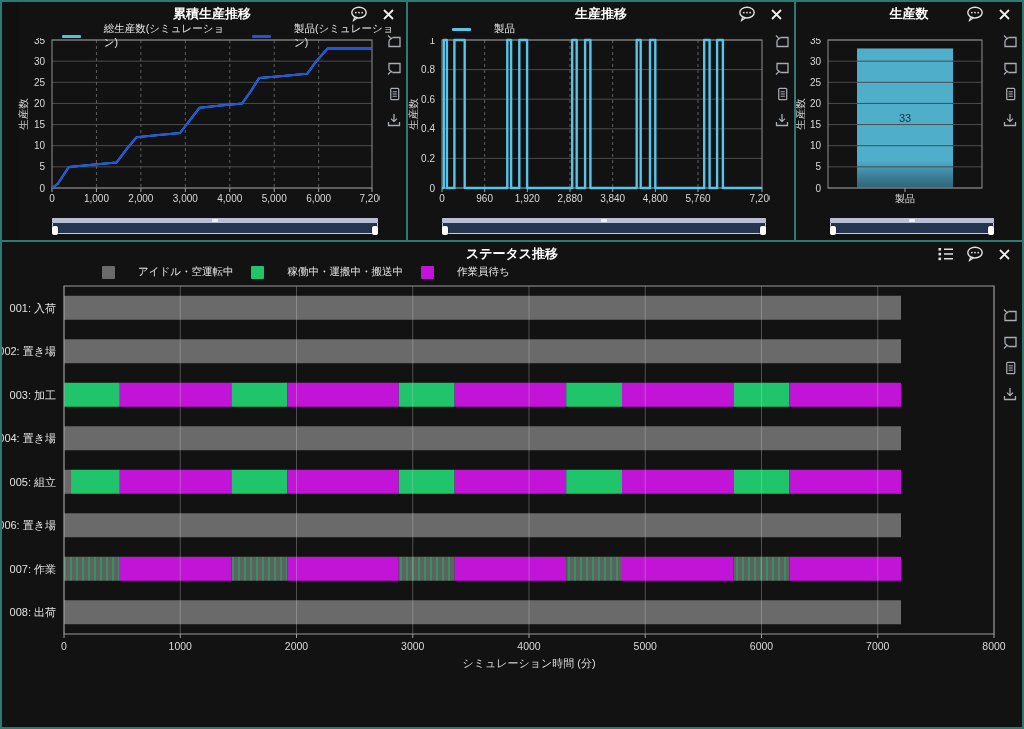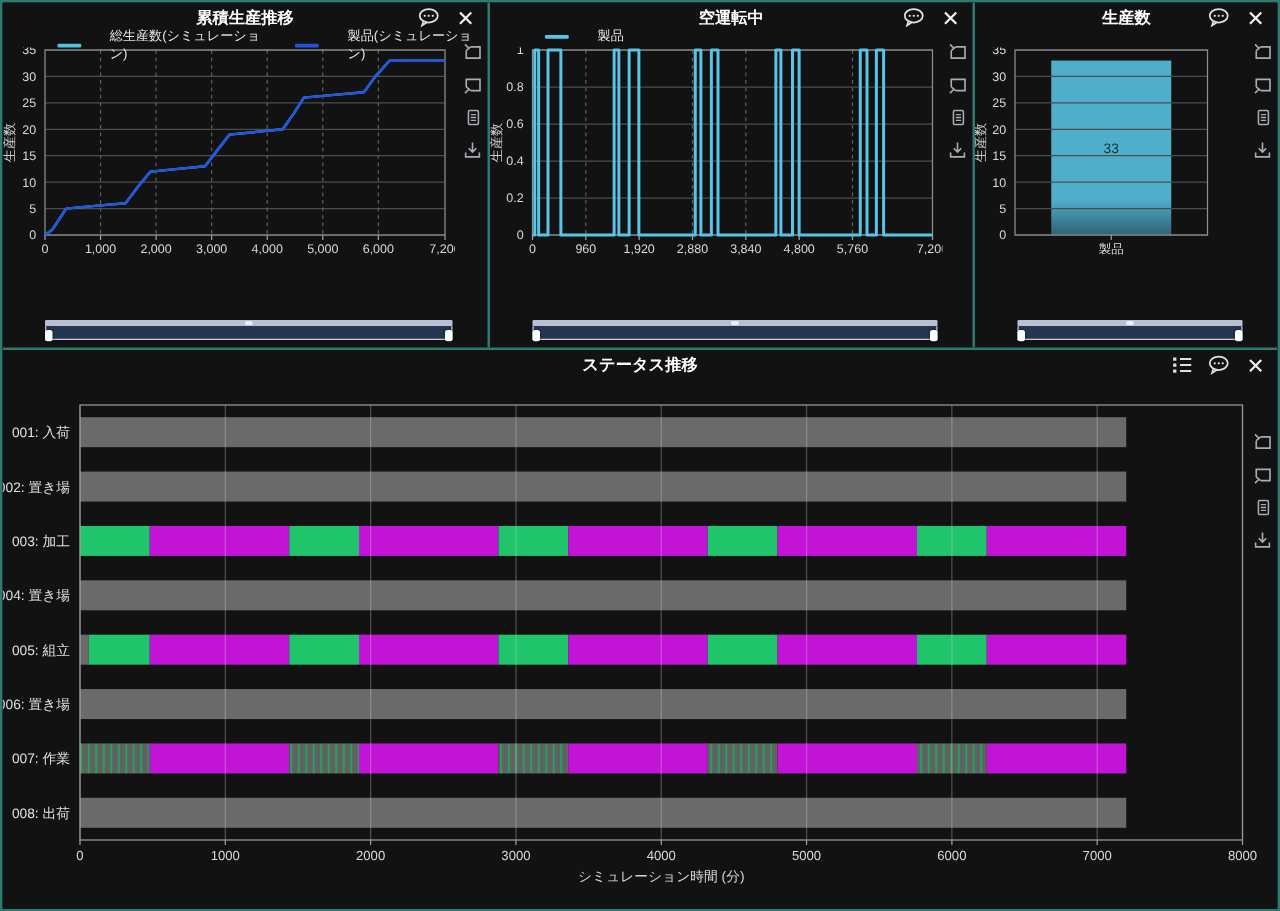--- a/index.html
+++ b/index.html
@@ -1,19 +1,19 @@
 <!DOCTYPE html>
 <html><head>
 <meta charset="utf-8">
 <style>
   html,body{margin:0;padding:0;background:#000;}
   .app{position:relative;width:1024px;height:729px;box-sizing:border-box;
        background:#101010;border:2px solid #2e7a6e;
        font-family:"Liberation Sans",sans-serif;color:#e8e8e8;overflow:hidden;}
-  .top-row{display:flex;height:276px;}
+  .top-row{display:flex;height:238px;padding-left:16px;}
   .panel{position:relative;background:#121212;box-sizing:border-box;}
   .panel-sm{width:388px;flex:none;}
   #panel-count{flex:1;}
   #panel-pulse,#panel-count{border-left:2px solid #2e7a6e;}
   .panel-status{height:554px;border-top:2px solid #2e7a6e;}
   .panel-header{position:relative;height:22px;}
   .panel-title{position:absolute;left:0;right:0;top:3px;text-align:center;
        font-size:13px;font-weight:bold;color:#fff;}
   .header-actions{position:absolute;right:8px;top:2px;display:flex;gap:9px;align-items:center;z-index:5;}
   .icon-btn{width:20px;height:20px;display:flex;align-items:center;justify-content:center;cursor:pointer;}
@@ -158,21 +158,21 @@
           <div class="range">
             <div class="handle left"></div>
             <div class="handle right"></div>
           </div>
         </div>
       </div>
     </section>
 
     <section class="panel panel-sm" id="panel-pulse">
       <div class="panel-header">
-        <div class="panel-title">空運転中</div>
+        <div class="panel-title">生産推移</div>
         <div class="header-actions">
           <span class="icon-btn">
             <svg width="18" height="16" viewBox="0 0 18 16">
                 <ellipse cx="9" cy="6.6" rx="7.2" ry="5.4" fill="none" stroke="#e0e0e0" stroke-width="1.4"></ellipse>
                 <circle cx="5.8" cy="6.6" r="0.9" fill="#e0e0e0"></circle>
                 <circle cx="9" cy="6.6" r="0.9" fill="#e0e0e0"></circle>
                 <circle cx="12.2" cy="6.6" r="0.9" fill="#e0e0e0"></circle>
                 <path d="M4.6 11.2 L3.6 14.4 L7.6 11.8" fill="none" stroke="#e0e0e0" stroke-width="1.3"></path>
               </svg>
           </span>
@@ -381,20 +381,34 @@
             </svg>
         </span>
         <span class="icon-btn">
           <svg width="11" height="11" viewBox="0 0 11 11">
               <path d="M1 1 L10 10 M10 1 L1 10" stroke="#f0f0f0" stroke-width="1.8"></path>
             </svg>
         </span>
       </div>
     </div>
     <div class="panel-body">
+      <div class="status-legend">
+        <span class="legend-item">
+          <span class="swatch-box" style="background: rgb(106, 106, 106);"></span>
+          <span>アイドル・空運転中</span>
+        </span>
+        <span class="legend-item">
+          <span class="swatch-box" style="background: rgb(31, 196, 107);"></span>
+          <span>稼働中・運搬中・搬送中</span>
+        </span>
+        <span class="legend-item">
+          <span class="swatch-box" style="background: rgb(194, 20, 214);"></span>
+          <span>作業員待ち</span>
+        </span>
+      </div>
       <svg id="chart-3" class="status-svg" width="1020" height="396">
           <defs>
             <pattern id="stripePat" width="6" height="10" patternUnits="userSpaceOnUse">
               <rect x="0" y="0" width="6" height="10" fill="#616161"></rect>
               <line x1="3" x2="3" y1="0" y2="10" stroke="#27a05f" stroke-width="1.6"></line>
             </pattern>
           </defs>
           <rect x="62" y="11.75" width="837" height="24" fill="#6a6a6a"></rect>
           <text x="54" y="27.75" fill="#e0e0e0" font-size="11" text-anchor="end">001: 入荷</text>
           <rect x="62" y="55.25" width="837" height="24" fill="#6a6a6a"></rect>

